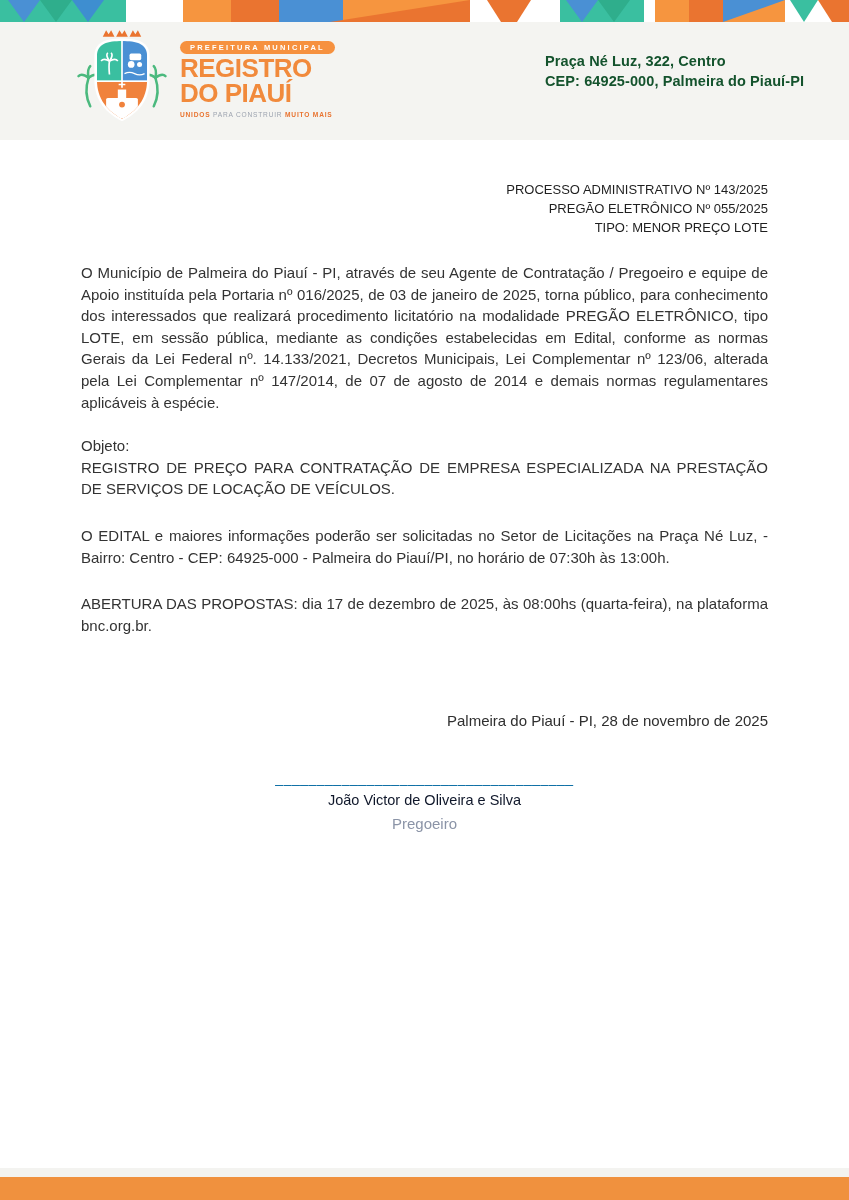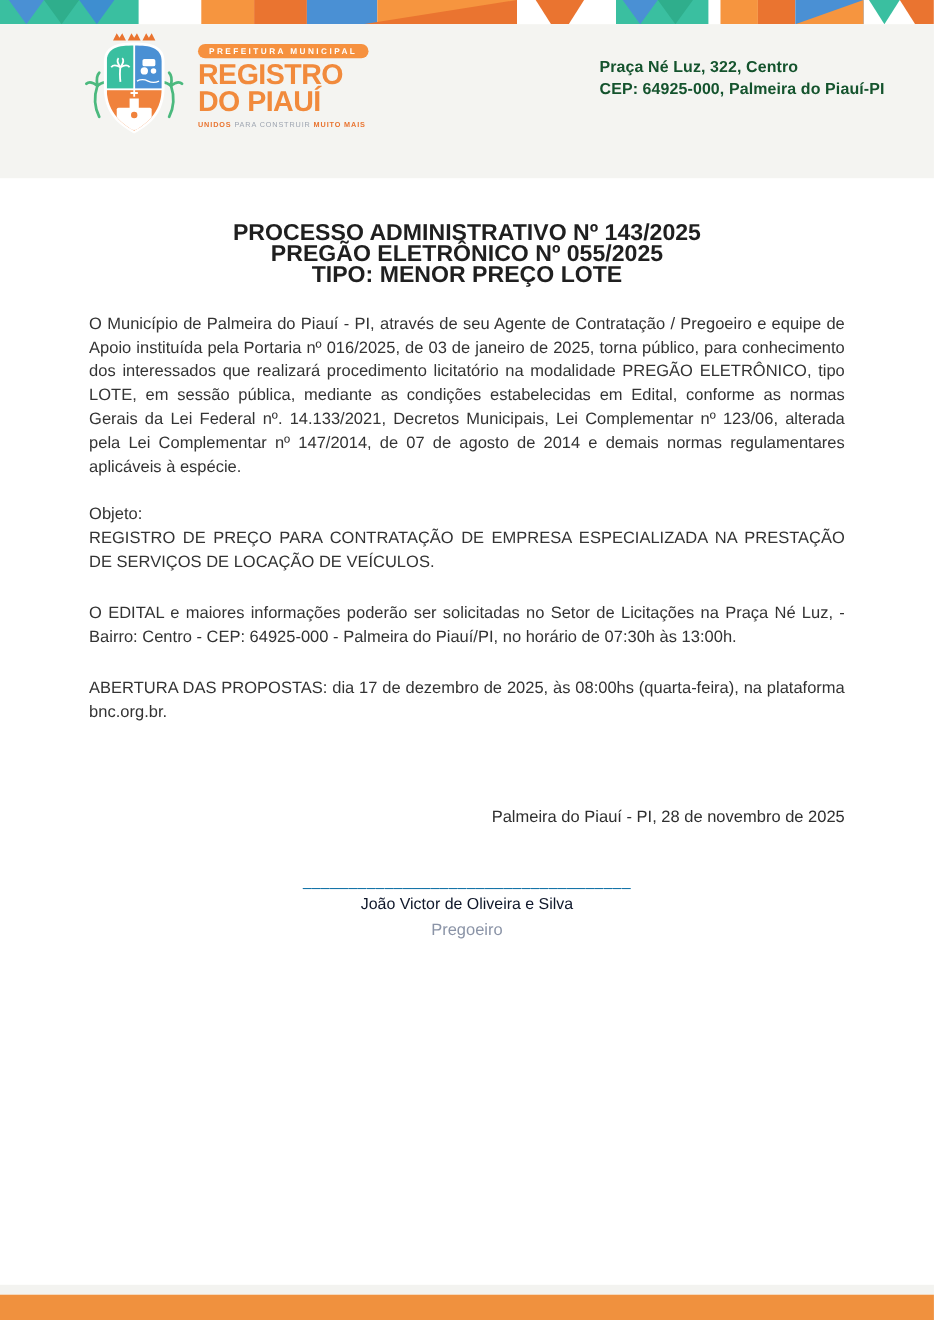--- a/index.html
+++ b/index.html
@@ -15,21 +15,21 @@
     color: #333333;
   }
 
   
   .bunting { display: block; width: 849px; height: 22px; }
 
   
   .header {
     position: relative;
     width: 100%;
-    height: 140px;
+    height: 118px;
     background: #f4f4f1;
   }
   .logo-group {
     position: absolute;
     left: 76px;
     top: 4px;
     display: flex;
     align-items: flex-start;
   }
   .crest { display: block; }
@@ -71,23 +71,23 @@
     font-size: 14.5px;
     line-height: 19.5px;
     letter-spacing: 0.1px;
   }
 
   
   .doc {
     padding: 40px 81px 0 81px;
   }
   .doc-title {
-    text-align: center;
-    font-weight: bold;
-    font-size: 21px;
+    text-align: right;
+    font-weight: normal;
+    font-size: 13px;
     line-height: 19px;
     color: #1f1f1f;
   }
   .para {
     margin-top: 25px;
     font-size: 15px;
     line-height: 21.6px;
     text-align: justify;
     color: #333333;
   }

